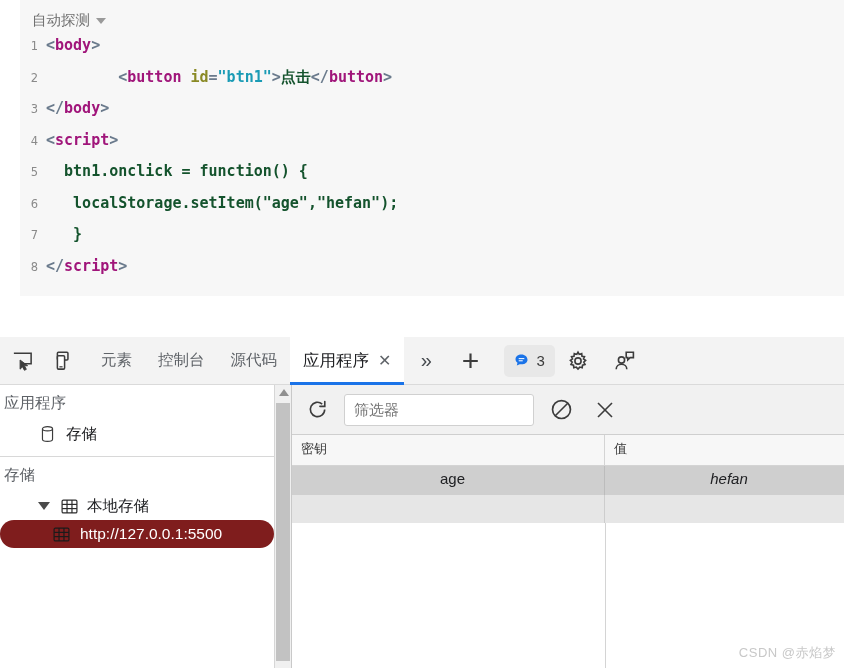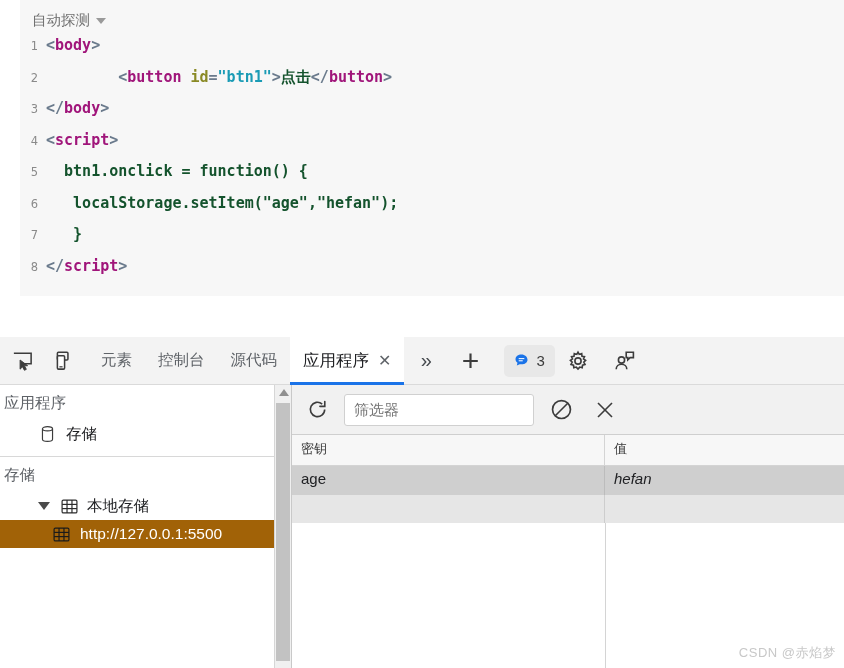--- a/index.html
+++ b/index.html
@@ -204,22 +204,23 @@
     box-sizing: border-box;
   }
   .sb-item.sub {
     gap: 8px;
   }
   .sb-item.sub2 {
     padding-left: 52px;
     gap: 9px;
   }
   .sb-item.selected {
-    background: #a16207;
+    background: #7f1d1d;
     color: #ffffff;
+    border-radius: 14px;
   }
   .sb-item .twisty {
     width: 0; height: 0;
     border-left: 6px solid transparent;
     border-right: 6px solid transparent;
     border-top: 8px solid #4a4a4a;
     margin-right: 2px;
   }
   .sb-ico {
     width: 19px; height: 19px;
@@ -317,20 +318,21 @@
     padding: 5px 0 0 9px;
     box-sizing: border-box;
   }
   #st-head .th.k { width: 313px; border-right: 1px solid #d4d4d4; }
   #st-head .th.v { flex: 1 1 auto; }
 
   .st-row {
     display: flex;
     height: 29px;
     background: #cfcfcf;
+    text-align: center;
   }
   .st-row.empty { background: #e6e6e6; }
   .st-row .td {
     font-size: 15px;
     color: #202124;
     padding: 4px 0 0 9px;
     box-sizing: border-box;
   }
   .st-row .td.k { width: 313px; border-right: 1px solid #bcbcbc; }
   .st-row .td.v { flex: 1 1 auto; font-style: italic; }

